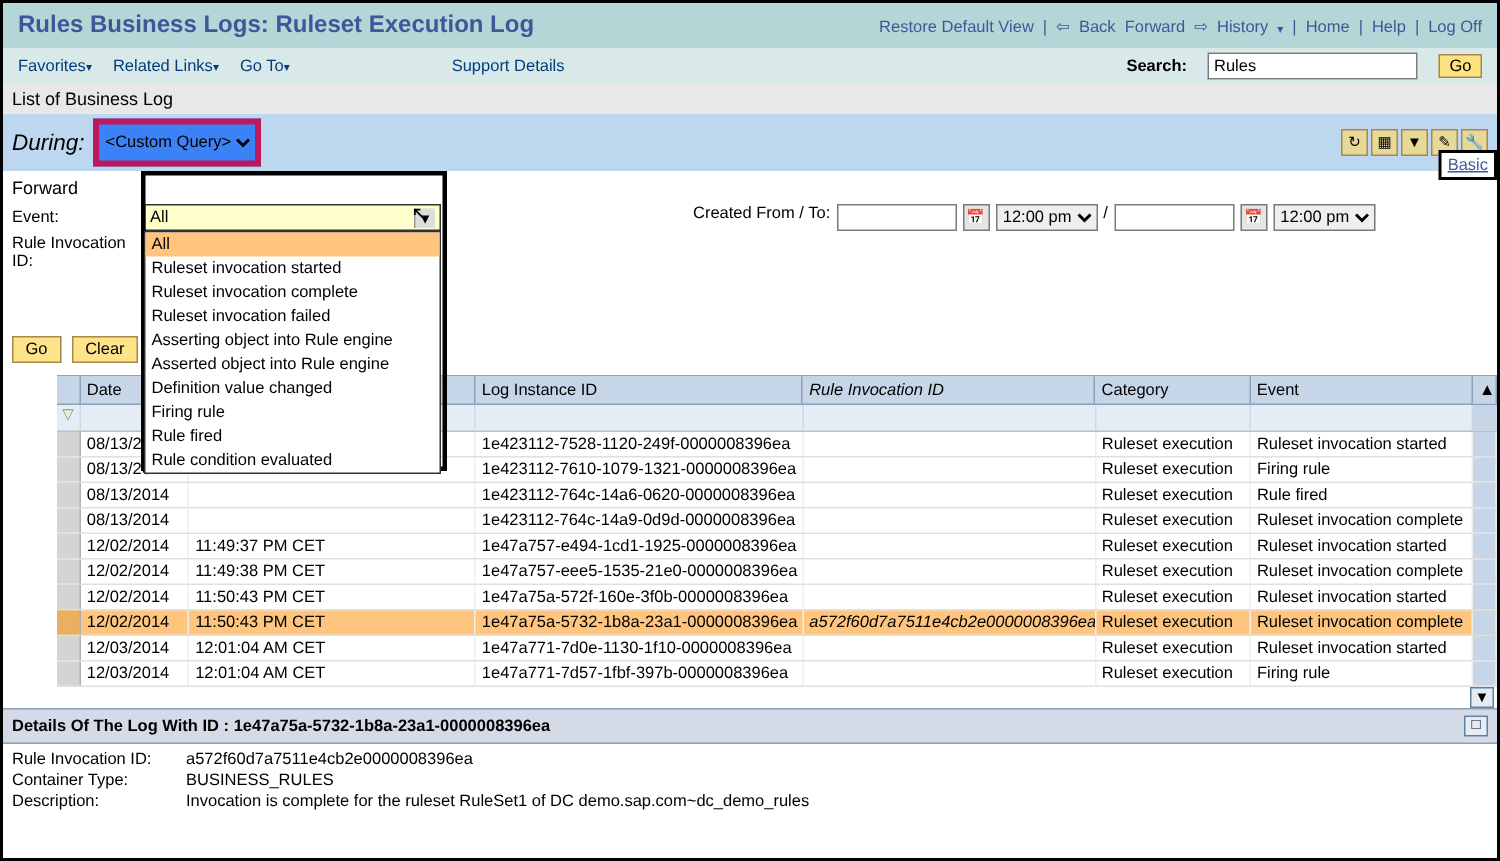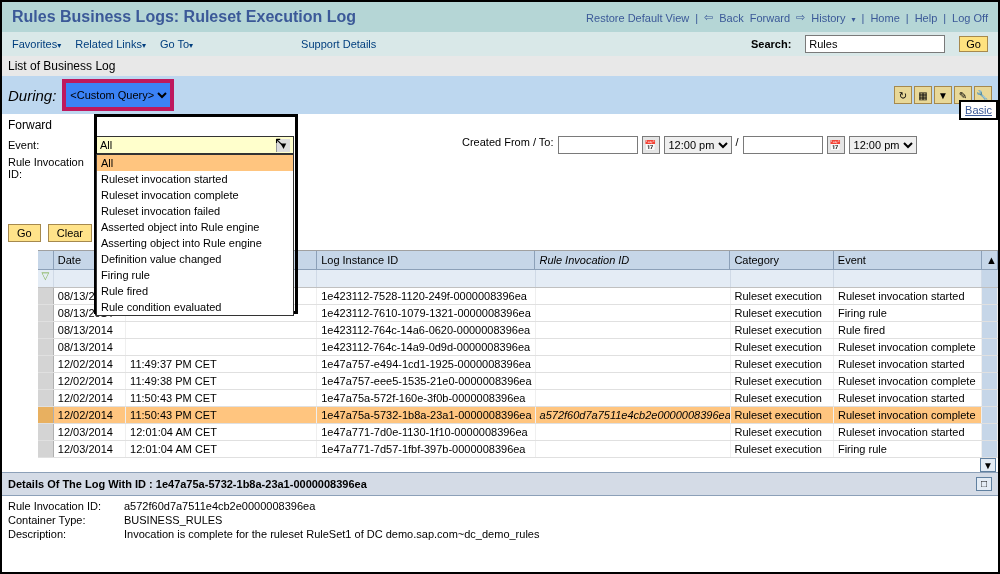--- a/index.html
+++ b/index.html
@@ -124,22 +124,22 @@
     <div class="event-sel-wrap">
       <div class="event-select-box">
         <span>All</span>
           <span class="arrow">▾</span>
       </div>
       <div class="dropdown" id="event-dd">
           <div class="opt hl">All</div>
           <div class="opt">Ruleset invocation started</div>
           <div class="opt">Ruleset invocation complete</div>
           <div class="opt">Ruleset invocation failed</div>
+          <div class="opt">Asserting object into Rule engine</div>
           <div class="opt">Asserted object into Rule engine</div>
-          <div class="opt">Asserting object into Rule engine</div>
           <div class="opt">Definition value changed</div>
           <div class="opt">Firing rule</div>
           <div class="opt">Rule fired</div>
           <div class="opt">Rule condition evaluated</div>
         </div>
     </div>
   </div>
   <div class="adv-row">
     <div class="adv-label">Rule Invocation ID:</div>
   </div>

